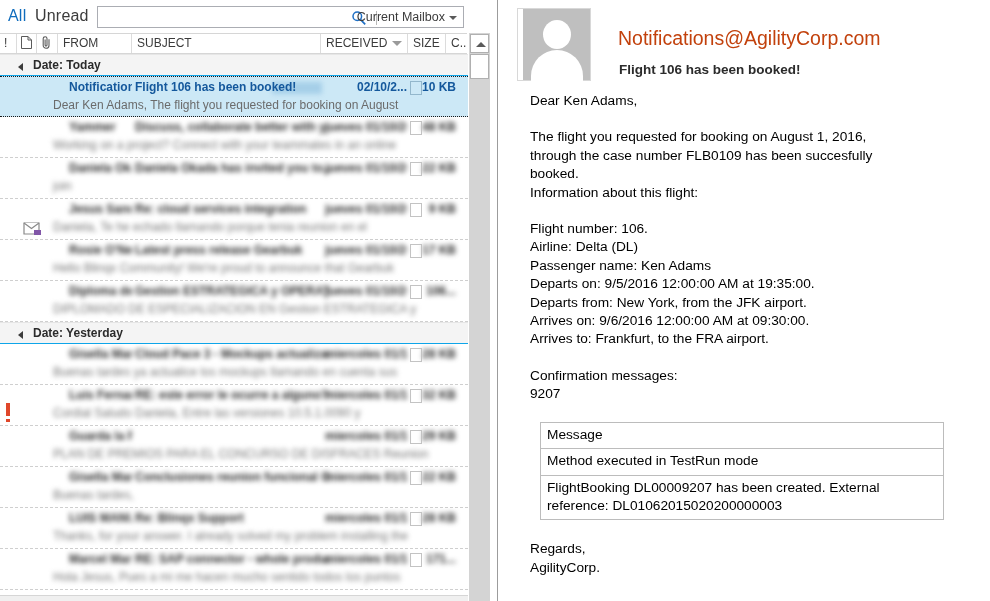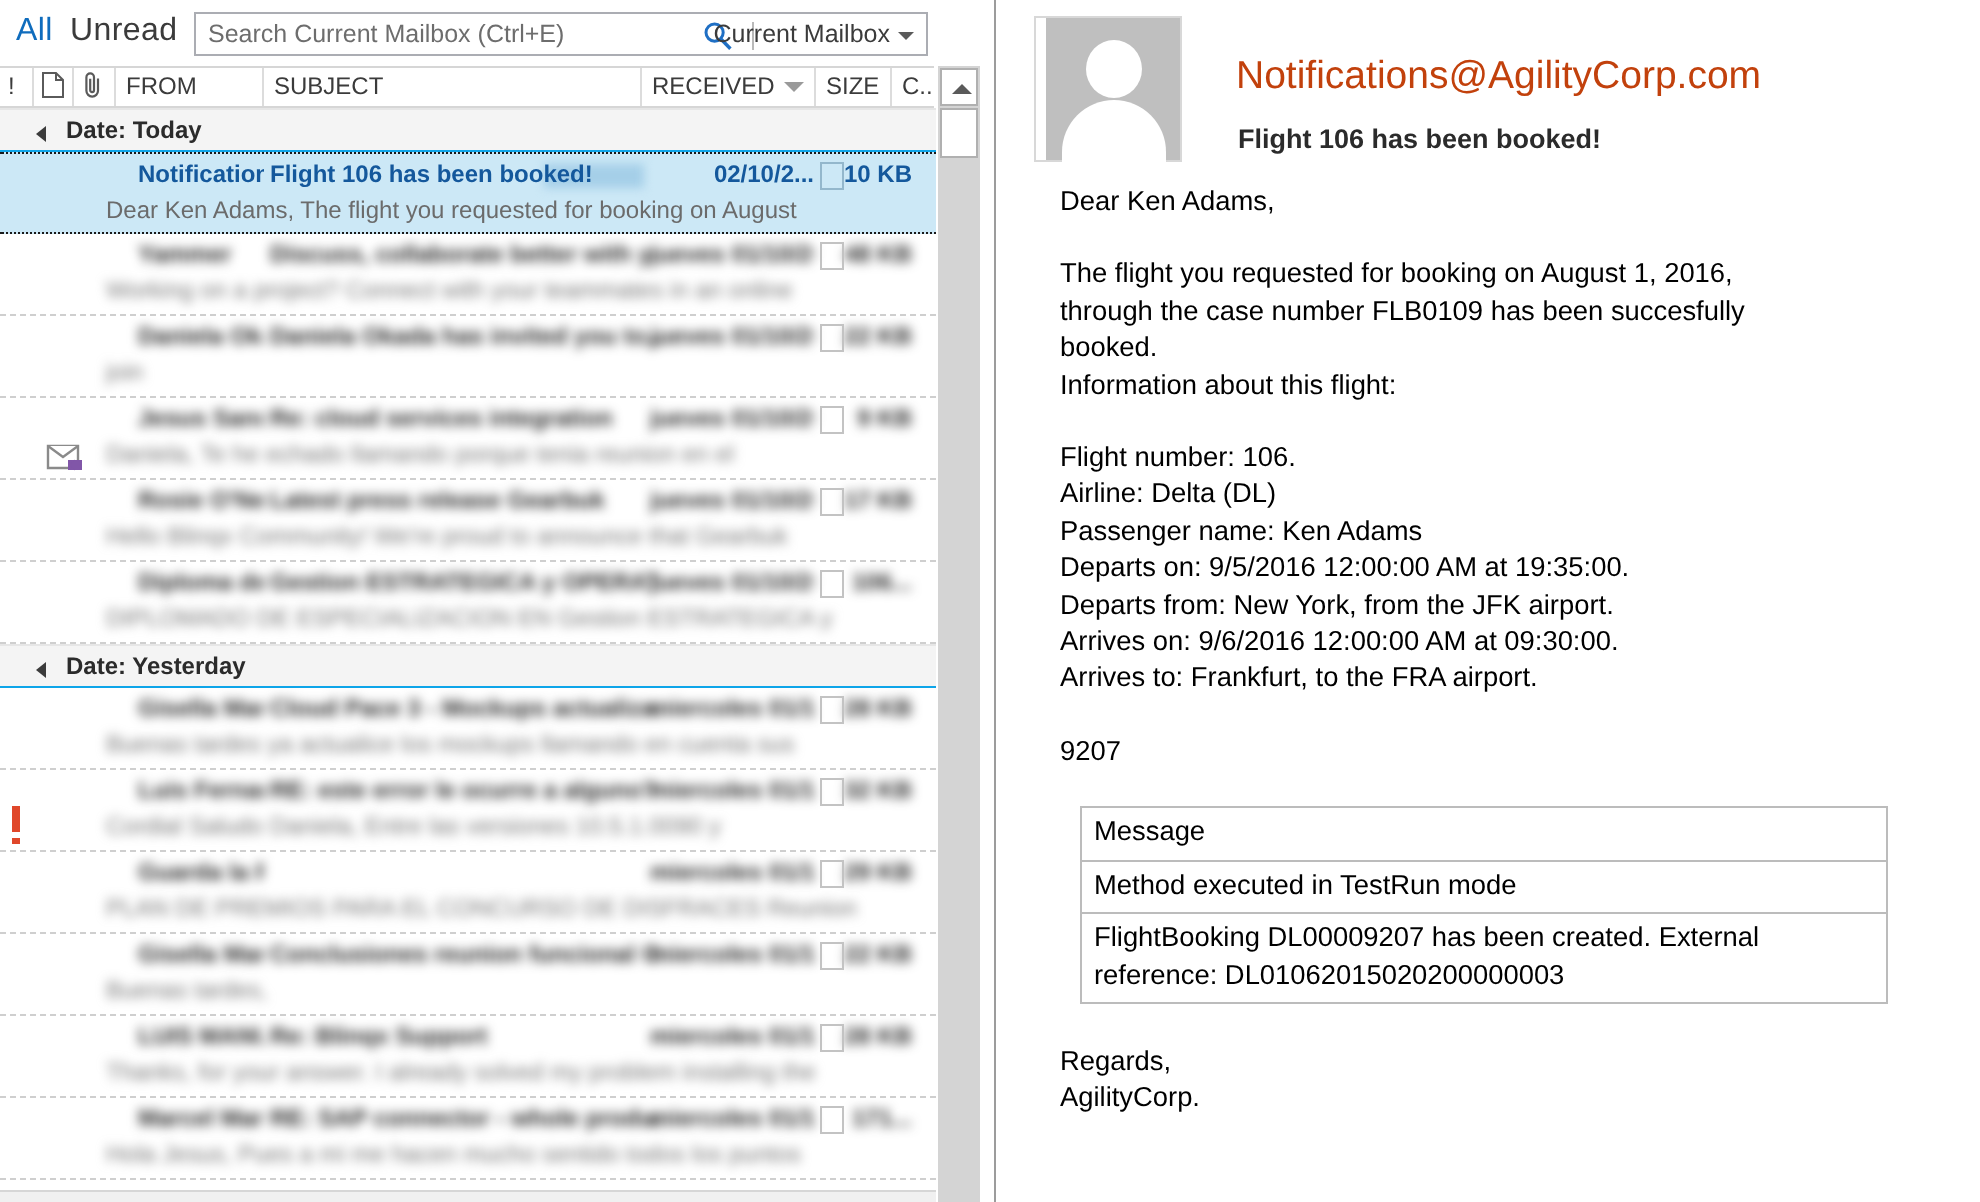--- a/index.html
+++ b/index.html
@@ -414,21 +414,20 @@
 
 <div id="app">
 
   <div id="left-pane">
 
     <div id="filter-search-row">
       <div class="filter-btn" id="filter-all">All</div>
       <div class="filter-btn" id="filter-unread">Unread</div>
 
       <div id="search-box">
-        <div id="search-input-text">Search Current Mailbox (Ctrl+E)</div>
         <svg id="search-icon" viewBox="0 0 16 16">
           <circle cx="6.3" cy="6.3" r="4.3" fill="none" stroke="#1f6fc4" stroke-width="1.5"></circle>
           <line x1="9.6" y1="9.6" x2="14.2" y2="14.4" stroke="#1f6fc4" stroke-width="1.7"></line>
         </svg>
         <div id="search-sep"></div>
         <div id="search-scope">Current Mailbox</div>
         <div id="search-scope-caret"></div>
       </div>
     </div>
 
@@ -627,20 +626,21 @@
 through the case number FLB0109 has been succesfully
 booked.
 Information about this flight:</div>
       <div class="body-para">Flight number: 106.
 Airline: Delta (DL)
 Passenger name: Ken Adams
 Departs on: 9/5/2016 12:00:00 AM at 19:35:00.
 Departs from: New York, from the JFK airport.
 Arrives on: 9/6/2016 12:00:00 AM at 09:30:00.
 Arrives to: Frankfurt, to the FRA airport.</div>
+      <div class="body-para tight">Confirmation messages:</div>
       <div class="body-para">9207</div>
 
       <table id="msg-table">
         <tbody>
           <tr>
             <td>Message</td>
           </tr>
           <tr>
             <td>Method executed in TestRun mode</td>
           </tr>

